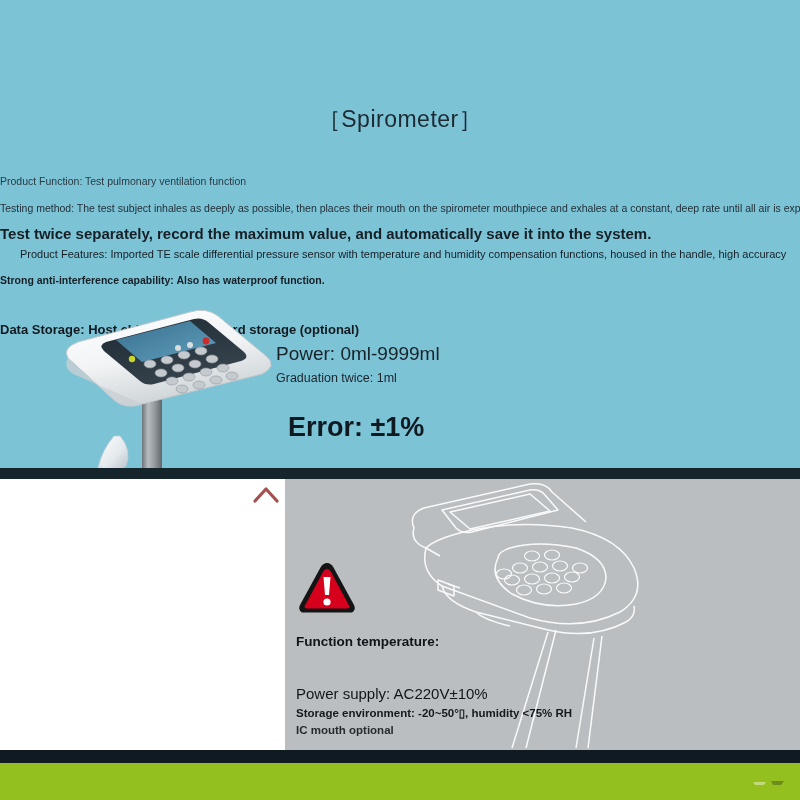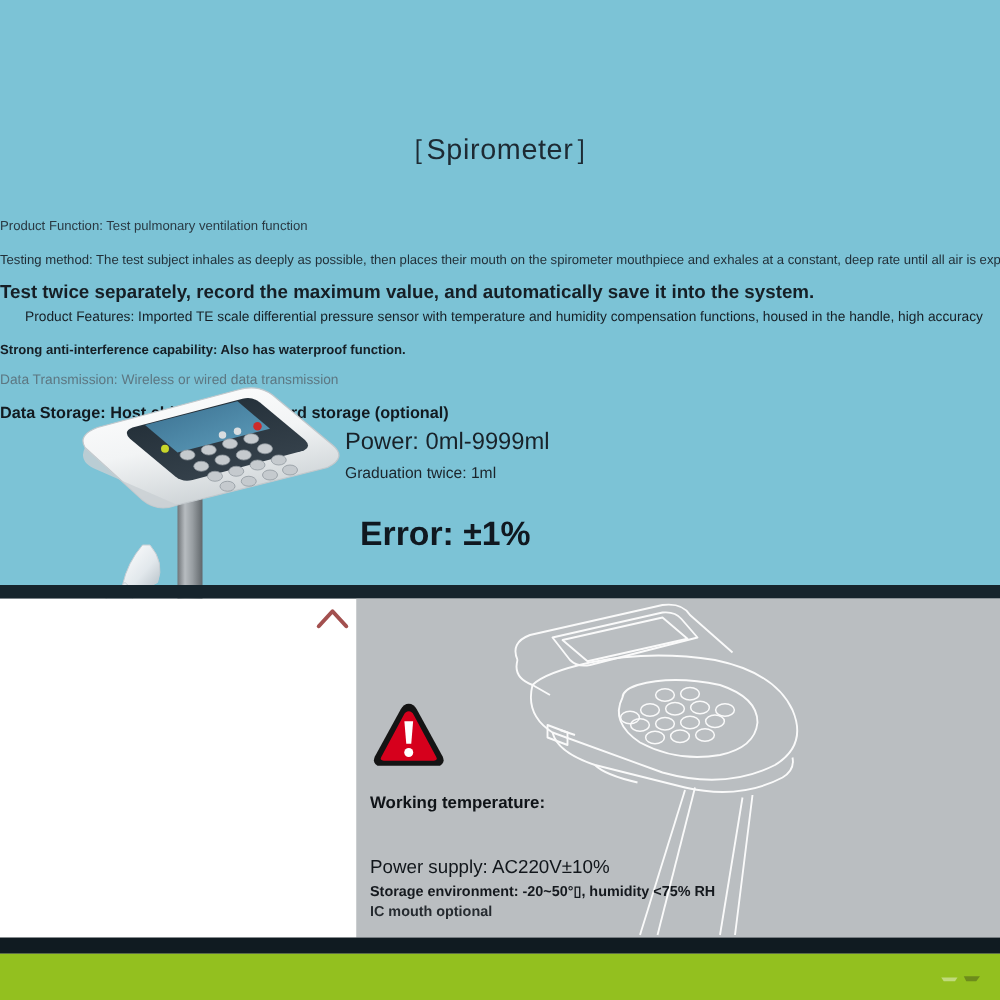--- a/index.html
+++ b/index.html
@@ -164,21 +164,20 @@
 
   <div class="teal-panel">
 
     <div class="title">［Spirometer］</div>
 
     <div class="spec-line l-function">Product Function: Test pulmonary ventilation function</div>
     <div class="spec-line l-method">Testing method: The test subject inhales as deeply as possible, then places their mouth on the spirometer mouthpiece and exhales at a constant, deep rate until all air is expelled.</div>
     <div class="spec-line l-twice">Test twice separately, record the maximum value, and automatically save it into the system.</div>
     <div class="spec-line l-features">Product Features: Imported TE scale differential pressure sensor with temperature and humidity compensation functions, housed in the handle, high accuracy</div>
     <div class="spec-line l-anti">Strong anti-interference capability: Also has waterproof function.</div>
-    <div class="spec-line l-transmit">Data Transmission: Wireless or wired data transmission</div>
     <div class="spec-line l-storage">Data Storage: Host chip storage IC card storage (optional)</div>
 
     <div class="big-left l-range">Power: 0ml-9999ml</div>
     <div class="big-left l-grad">Graduation twice: 1ml</div>
     <div class="big-left l-error">Error: ±1%</div>
   </div>
 
   <svg class="product-photo" viewBox="0 0 250 450">
     <defs>
       <linearGradient id="gTop" x1="0" y1="0" x2="0.4" y2="1">
@@ -323,21 +322,21 @@
     </g>
   </svg>
 
   <svg class="warn-icon" viewBox="0 0 62 58">
     <path d="M 31 3 Q 35 3 37.5 7.5 L 58 45 Q 60.5 50 56 52.5 L 6 52.5 Q 1.5 50 4 45 L 24.5 7.5 Q 27 3 31 3 Z" fill="#141414"></path>
     <path d="M 31 9 Q 33.5 9 35 12 L 53 45.5 Q 54.5 48 51 48.5 L 11 48.5 Q 7.5 48 9 45.5 L 27 12 Q 28.5 9 31 9 Z" fill="#d6001c"></path>
     <path d="M 27.5 17 L 34.5 17 L 33 35 L 29 35 Z" fill="#ffffff"></path>
     <circle cx="31" cy="42" r="3.6" fill="#ffffff"></circle>
   </svg>
 
-  <div class="low-txt t-working">Working temperature:</div>
+  <div class="low-txt t-working">Function temperature:</div>
   <div class="low-txt t-power">Power supply: AC220V±10%</div>
   <div class="low-txt t-storage">Storage environment: -20~50°▯, humidity &lt;75% RH</div>
   <div class="low-txt t-iccard">IC mouth optional</div>
 
   <div class="band-dark-bottom"></div>
   <div class="band-green"></div>
   <svg class="corner-mark" viewBox="0 0 34 9">
     <path d="M 1 3 L 14 3 L 12 6 L 3 6 Z" fill="#f2f8e4" opacity="0.85"></path>
     <path d="M 19 2 L 32 2 L 29 6 L 21 6 Z" fill="#3d4a16" opacity="0.8"></path>
   </svg>

